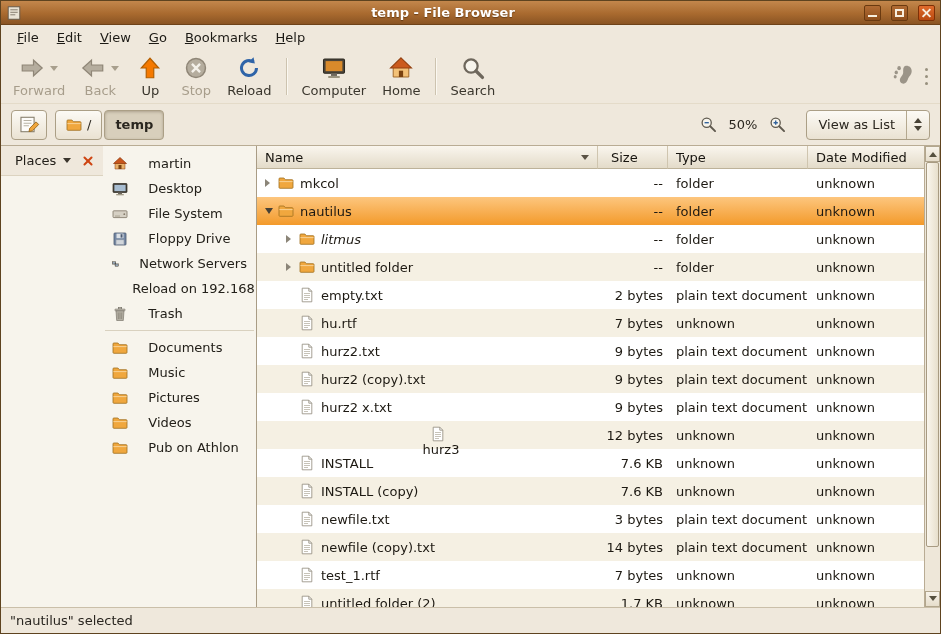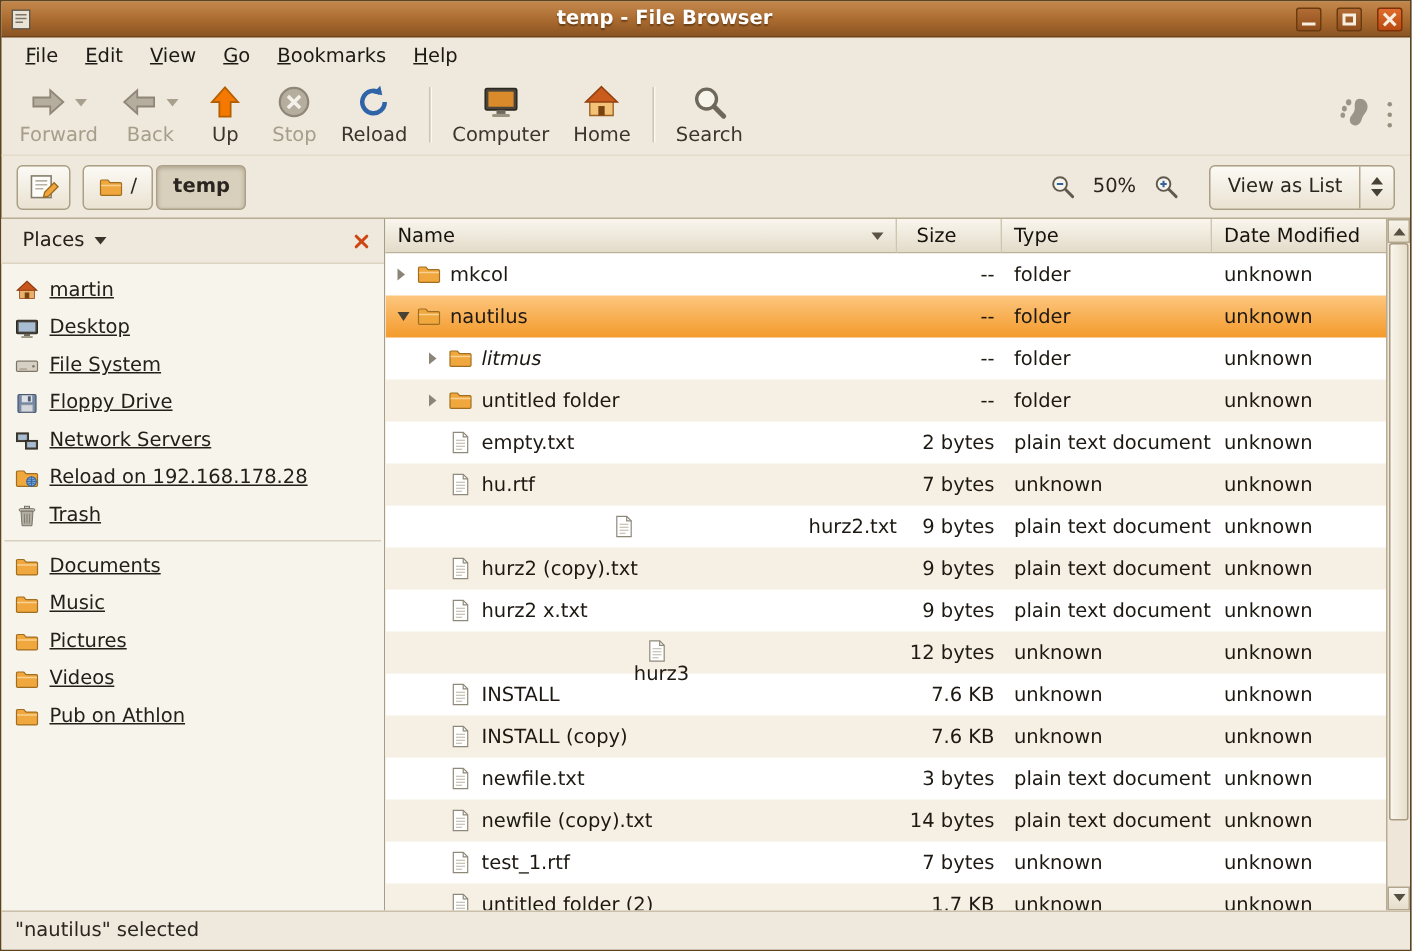--- a/index.html
+++ b/index.html
@@ -75,32 +75,32 @@
   .zoom-level { color: #2a261f; margin: 0 1px; }
   .view-combo { display: flex; align-items: center; height: 30px; margin-left: 10px; }
   .combo-label { padding: 0 11px; color: #2a261f; }
   .combo-sep { width: 1px; align-self: stretch; background: #b4a88f; }
   .combo-arrows { display: flex; flex-direction: column; align-items: center; padding: 0 7px; gap: 3px; }
   .combo-arrows i.up { width: 0; height: 0; border: 4px solid transparent; border-bottom: 5px solid #474135; }
   .combo-arrows i.down { width: 0; height: 0; border: 4px solid transparent; border-top: 5px solid #474135; }
   
   .content { flex: 1; display: flex; min-height: 0; border-top: 1px solid #b9ac94; }
   
-  .sidebar { width: 256px; flex: 0 0 256px; background: #f7f4ec; border-right: 1px solid #a99c85; display: flex; flex-direction: column; }
+  .sidebar { width: 256px; flex: 0 0 256px; background: #f7f4ec; border-right: 1px solid #a99c85; display: flex; flex-direction: row; }
   .sidebar-header {
     height: 30px; flex: 0 0 30px; background: #efe8dc; border-bottom: 1px solid #dcd3c0;
     display: flex; align-items: center; padding: 0 6px;
   }
   .places-btn { display: flex; align-items: center; gap: 7px; padding: 3px 8px; color: #23201a; }
   .places-arrow { width: 0; height: 0; border: 4px solid transparent; border-top: 5px solid #3a352c; margin-top: 4px; }
   .places-close { margin-left: auto; width: 18px; height: 18px; position: relative; }
   .places-close i { position: absolute; left: 3px; top: 8px; width: 12px; height: 2px; background: #ce4512; border-radius: 1px; }
   .places-close i.x1 { transform: rotate(45deg); } .places-close i.x2 { transform: rotate(-45deg); }
   .sidebar-list { flex: 1; overflow: hidden; padding-top: 5px; }
-  .place-item { height: 25px; display: flex; align-items: center; gap: 7px; padding: 0 9px; color: #23201a; white-space: nowrap; text-decoration: underline; }
+  .place-item { height: 25px; display: flex; align-items: center; gap: 20px; padding: 0 9px; color: #23201a; white-space: nowrap; }
   .place-sep { height: 1px; background: #d9d1bf; margin: 4px 2px; }
   
   .filearea { flex: 1; display: flex; min-width: 0; background: #fff; }
   .list-main { flex: 1; display: flex; flex-direction: column; min-width: 0; }
   .list-header { height: 23px; flex: 0 0 23px; display: flex; }
   .hcol {
     display: flex; align-items: center; padding: 0 8px; color: #16130e;
     background: linear-gradient(#faf6ee, #e3dbc9);
     border-right: 1px solid #cfc5af; border-bottom: 1px solid #bdb299;
   }
@@ -588,21 +588,21 @@
                     <path d="M5 6.5h6M5 8.5h6M5 10.5h6M5 12.5h4" stroke="#b9b4a6" stroke-width=".8"></path>
                   </svg>
                 </span>
                 <span class="file-name">hu.rtf</span>
               </div>
               <div class="c-size">7 bytes</div>
               <div class="c-type">unknown</div>
               <div class="c-mod">unknown</div>
             </div>
             <div class="row">
-              <div class="c-name" style="padding-left: 27px; justify-content: space-between;">
+              <div class="c-name" style="padding-left: 27px;">
                 <span class="expander exp-none"></span>
                 <span class="icon">
                   <svg viewBox="0 0 16 16" xmlns="http://www.w3.org/2000/svg">
                     <path d="M3.2 1.2h6.6l3 3v10.6H3.2z" fill="#fff" stroke="#8f897b" stroke-width=".8"></path>
                     <path d="M9.8 1.2v3h3" fill="none" stroke="#8f897b" stroke-width=".8"></path>
                     <path d="M5 6.5h6M5 8.5h6M5 10.5h6M5 12.5h4" stroke="#b9b4a6" stroke-width=".8"></path>
                   </svg>
                 </span>
                 <span class="file-name">hurz2.txt</span>
               </div>

